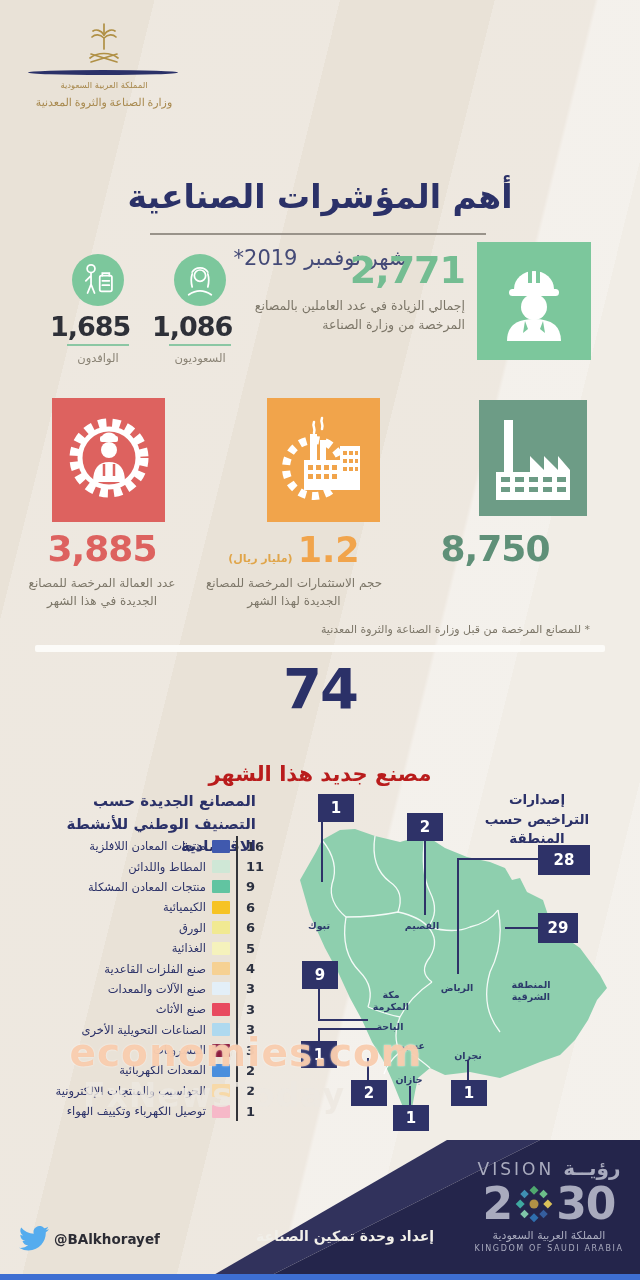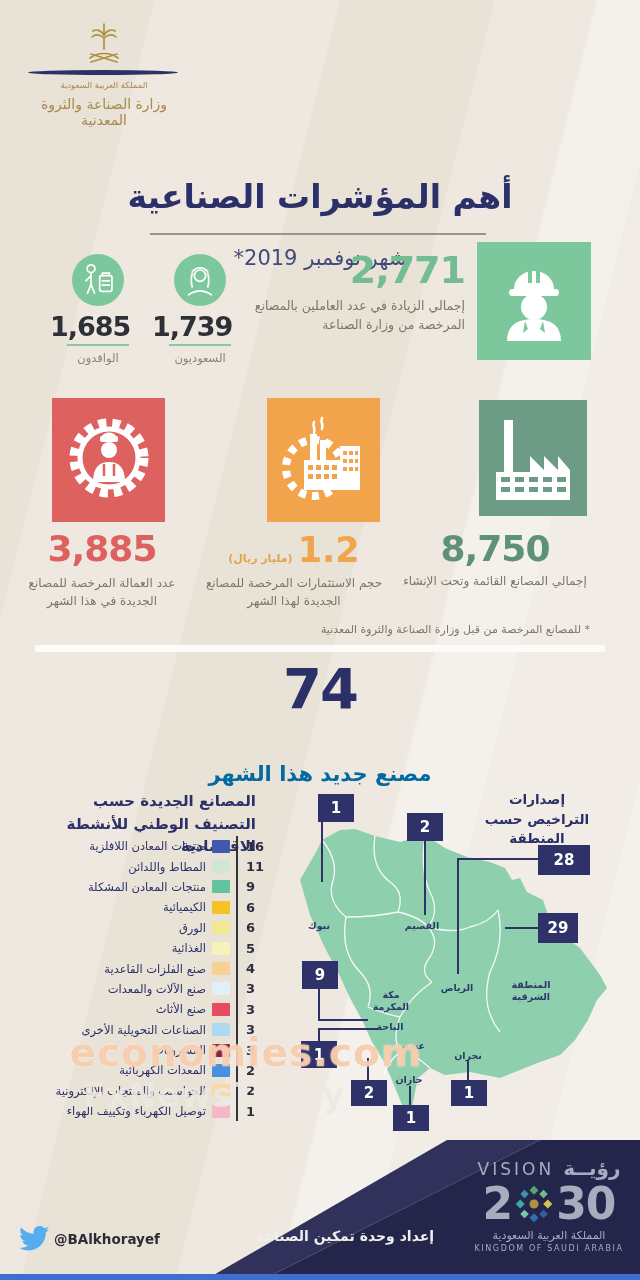--- a/index.html
+++ b/index.html
@@ -8,21 +8,21 @@
   .abs{position:absolute;}
   .stripes{position:absolute;inset:0;pointer-events:none;
     background:
       linear-gradient(104deg, rgba(255,255,255,0) 62%, rgba(255,255,255,0.38) 62.4%),
       repeating-linear-gradient(104deg, rgba(255,255,255,0) 0 150px, rgba(255,255,255,0.22) 150px 330px);}
   
   .logo{left:22px;top:16px;width:164px;height:112px;text-align:center;}
   .logo-emblem{position:absolute;left:62px;top:6px;width:40px;height:46px;}
   .logo-swoosh{position:absolute;left:6px;top:54px;width:150px;height:5px;background:#2b3168;border-radius:50%;}
   .logo-l1{position:absolute;left:0;top:64px;width:164px;font-size:8.5px;color:#a8894e;direction:rtl;}
-  .logo-l2{position:absolute;left:0;top:80px;width:164px;font-size:14px;color:#a8894e;direction:rtl;}
+  .logo-l2{position:absolute;left:0;top:80px;width:164px;font-size:11px;color:#a8894e;direction:rtl;font-family:Liberation Serif, serif;}
   .title{left:0;top:180px;width:640px;text-align:center;font-size:33px;font-weight:bold;color:#2b3168;direction:rtl;line-height:1;}
   .title-rule{left:150px;top:233px;width:336px;height:1.8px;background:#99938a;}
   .subtitle{left:0;top:246px;width:640px;text-align:center;font-size:21px;color:#444a77;direction:rtl;}
   
   .sq{display:flex;align-items:center;justify-content:center;}
   .sq-worker{left:477px;top:242px;width:114px;height:118px;background:#7cc79c;}
   .n2771{right:175px;top:248px;width:220px;text-align:right;font-size:38px;font-weight:bold;color:#74bd92;letter-spacing:-1px;}
   .d2771{right:175px;top:296px;width:222px;text-align:right;direction:rtl;font-size:12.5px;line-height:1.55;color:#7c7668;}
   .circle{border-radius:50%;background:#7cc79c;display:flex;align-items:center;justify-content:center;}
   .circle-expat{left:72px;top:254px;width:52px;height:52px;}
@@ -47,21 +47,21 @@
   .n12 .u{font-size:11px;font-weight:bold;color:#e0a54a;}
   .n8750{left:405px;top:528px;font-size:36px;color:#5f9078;}
   .statdesc{width:184px;text-align:center;direction:rtl;font-size:12px;line-height:1.5;color:#7c7668;}
   .d3885{left:10px;top:574px;}
   .d12{left:202px;top:574px;}
   .d8750{left:403px;top:572px;}
   .footnote{right:50px;top:623px;width:420px;text-align:right;direction:rtl;font-size:11px;color:#7c7668;}
   .divider{left:35px;top:645px;width:570px;height:7px;background:#fcfbf8;border-radius:2px;}
   
   .n74{left:0;top:660px;width:640px;text-align:center;font-size:56px;font-weight:bold;color:#2b3168;letter-spacing:-2px;line-height:1.05;}
-  .l74{left:0;top:762px;width:640px;text-align:center;font-size:21px;font-weight:600;color:#0369a1;direction:rtl;}
+  .l74{left:0;top:762px;width:640px;text-align:center;font-size:21px;font-weight:600;color:#b91c1c;direction:rtl;}
   .cls-header{left:38px;top:790px;width:218px;text-align:right;direction:rtl;font-size:15px;font-weight:600;color:#2b3168;line-height:1.5;}
   .map-header{left:478px;top:790px;width:118px;text-align:center;direction:rtl;font-size:13.5px;font-weight:600;color:#2b3168;line-height:1.45;}
   
   .legend{left:38px;top:836px;width:234px;}
   .lrow{display:flex;align-items:center;height:20.4px;direction:ltr;}
   .lrow .lbl{flex:1;text-align:right;direction:rtl;font-size:11.5px;color:#2b3168;white-space:nowrap;}
   .lrow .chip{width:18px;height:13px;margin-left:6px;border-radius:1px;}
   .lrow .val{width:26px;border-left:2px solid #33343a;margin-left:6px;padding-left:8px;
              font-size:13px;font-weight:bold;color:#2b3040;height:20.4px;display:flex;align-items:center;}
   
@@ -147,21 +147,21 @@
   </div>
   <div class="abs circle circle-saudi">
     <svg width="40" height="40" viewBox="0 0 46 46" fill="none" stroke="#fff" stroke-width="2" stroke-linecap="round">
       <circle cx="23" cy="18" r="6.5"></circle>
       <path d="M14 14 a10 9 0 0 1 18 0"></path>
       <path d="M14 16 c-2 6 -1 11 0 15 M32 16 c2 6 1 11 0 15"></path>
       <path d="M10 40 q13 -9 26 0"></path>
     </svg>
   </div>
   <div class="abs bignum-sm num-expat">1,685</div>
-  <div class="abs bignum-sm num-saudi">1,739</div>
+  <div class="abs bignum-sm num-saudi">1,086</div>
   <div class="abs grule rule-expat"></div>
   <div class="abs grule rule-saudi"></div>
   <div class="abs clabel lbl-expat">الوافدون</div>
   <div class="abs clabel lbl-saudi">السعوديون</div>
 
   <div class="abs sq sq-red">
     <svg width="94" height="100" viewBox="0 0 94 100" fill="none">
       <circle cx="47" cy="48" r="35" stroke="#fff" stroke-width="9" stroke-dasharray="8 6"></circle>
       <circle cx="47" cy="48" r="29" stroke="#fff" stroke-width="5"></circle>
       <rect x="38" y="26" width="18" height="6" rx="2" fill="#fff"></rect>
@@ -218,21 +218,20 @@
           <rect x="67" y="75" width="9" height="5"></rect>
       </g>
     </svg>
   </div>
 
   <div class="abs statnum n3885">3,885</div>
   <div class="abs n12"><span class="v">1.2</span> <span class="u">(مليار ريال)</span></div>
   <div class="abs statnum n8750">8,750</div>
   <div class="abs statdesc d3885">عدد العمالة المرخصة للمصانع الجديدة في هذا الشهر</div>
   <div class="abs statdesc d12">حجم الاستثمارات المرخصة للمصانع الجديدة لهذا الشهر</div>
-  <div class="abs statdesc d8750">إجمالي المصانع القائمة وتحت الإنشاء</div>
 
   <div class="abs footnote">* للمصانع المرخصة من قبل وزارة الصناعة والثروة المعدنية</div>
   <div class="abs divider"></div>
 
   <div class="abs n74">74</div>
   <div class="abs l74">مصنع جديد هذا الشهر</div>
   <div class="abs cls-header">المصانع الجديدة حسب التصنيف الوطني للأنشطة الاقتصادية</div>
   <div class="abs map-header">إصدارات التراخيص حسب المنطقة</div>
 
   <div class="abs legend">

